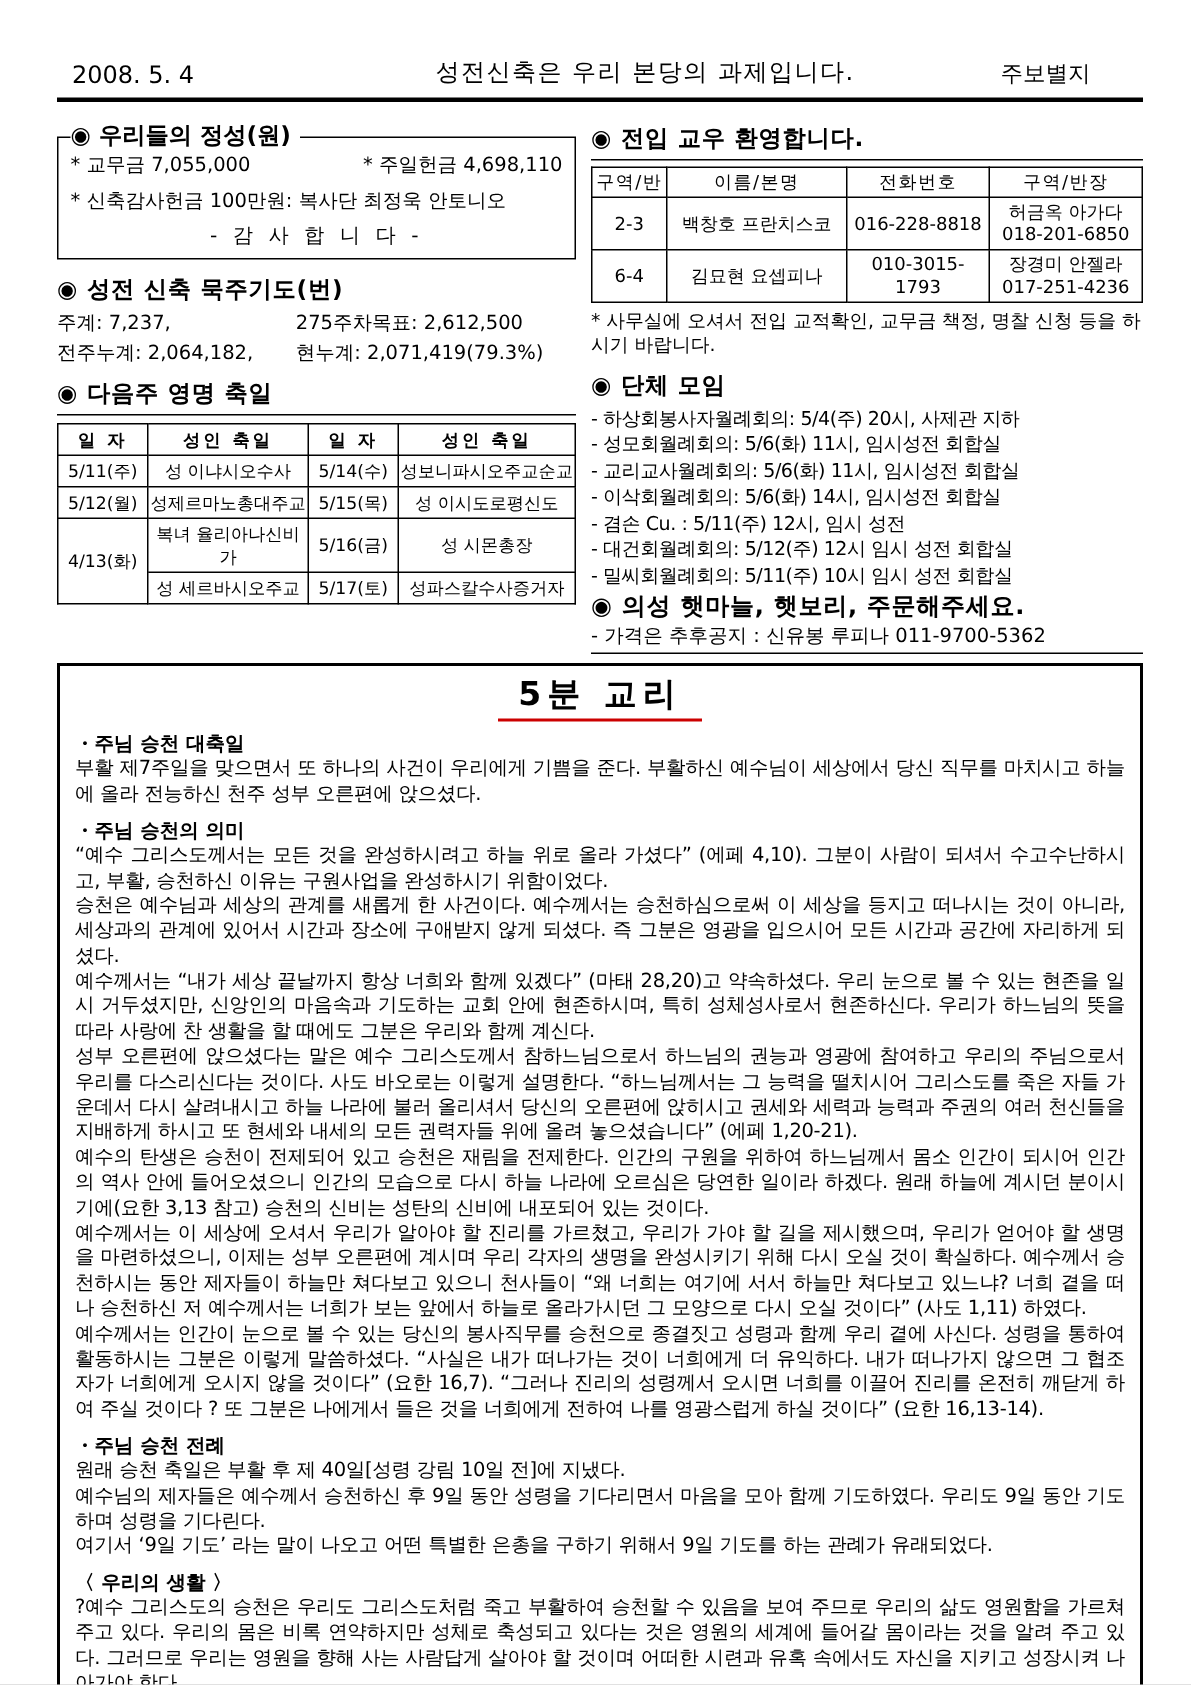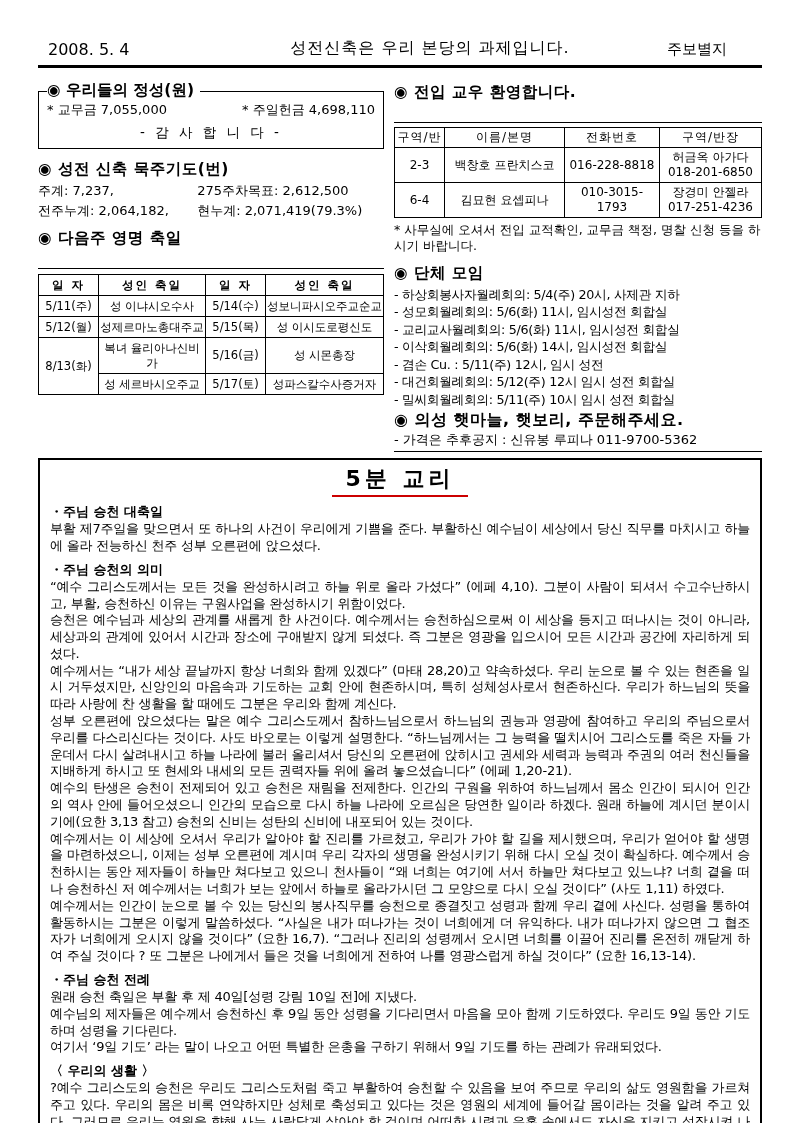--- a/index.html
+++ b/index.html
@@ -15,21 +15,21 @@
   .hdr-date { font-size:16px; width:170px; }
   .hdr-title { font-size:16px; flex:1; text-align:center; letter-spacing:1px; }
   .hdr-right { font-size:15px; width:110px; text-align:center; }
 
   
   .cols { display:flex; gap:10px; margin-top:14px; }
   .col-l { width:346px; }
   .col-r { flex:1; }
 
   .sec-title { font-size:15.5px; font-weight:bold; letter-spacing:0.5px; }
-  .sec-title.ul { border-bottom:1.5px solid #000; padding-bottom:19px; }
+  .sec-title.ul { border-bottom:1.5px solid #000; padding-bottom:3px; }
 
   
   .obox { border:1.5px solid #000; margin-top:9px; padding:6px 6px 5px 6px; position:relative; }
   .obox .legend { position:absolute; top:-12px; left:8px; background:#fff; padding:0 6px 0 0;
                   font-size:15.5px; font-weight:bold; }
   .obox .row2 { display:flex; justify-content:space-between; font-size:13px; padding:3px 2px;align-items:flex-end; }
   .obox .row1 { font-size:13px; padding:3px 2px; }
   .obox .thanks { font-size:13.5px; text-align:center; letter-spacing:3px; padding:2px 0 1px; }
 
   
@@ -83,20 +83,21 @@
   <div class="cols">
 
     <div class="col-l">
 
       <div class="obox">
         <div class="legend">◉ 우리들의 정성(원)</div>
         <div class="row2">
           <span>* 교무금 7,055,000</span>
           <span>* 주일헌금 4,698,110</span>
         </div>
+        <div class="row1">* 신축감사헌금 100만원: 복사단 최정욱 안토니오</div>
         <div class="thanks">- 감 사 합 니 다 -</div>
       </div>
 
       <div class="rosary">
         <div class="sec-title">◉ 성전 신축 묵주기도(번)</div>
         <div class="r-grid">
           <span>주계: 7,237,</span>
           <span>275주차목표: 2,612,500</span>
           <span>전주누계: 2,064,182,</span>
           <span>현누계: 2,071,419(79.3%)</span>
@@ -119,21 +120,21 @@
             <td>5/14(수)</td>
             <td>성보니파시오주교순교</td>
           </tr>
           <tr>
             <td>5/12(월)</td>
             <td>성제르마노총대주교</td>
             <td>5/15(목)</td>
             <td>성 이시도로평신도</td>
           </tr>
           <tr>
-            <td rowspan="2">8/13(화)</td>
+            <td rowspan="2">4/13(화)</td>
             <td>복녀 율리아나신비가</td>
             <td>5/16(금)</td>
             <td>성 시몬총장</td>
           </tr>
           <tr>
             <td>성 세르바시오주교</td>
             <td>5/17(토)</td>
             <td>성파스칼수사증거자</td>
           </tr>
         </tbody>

